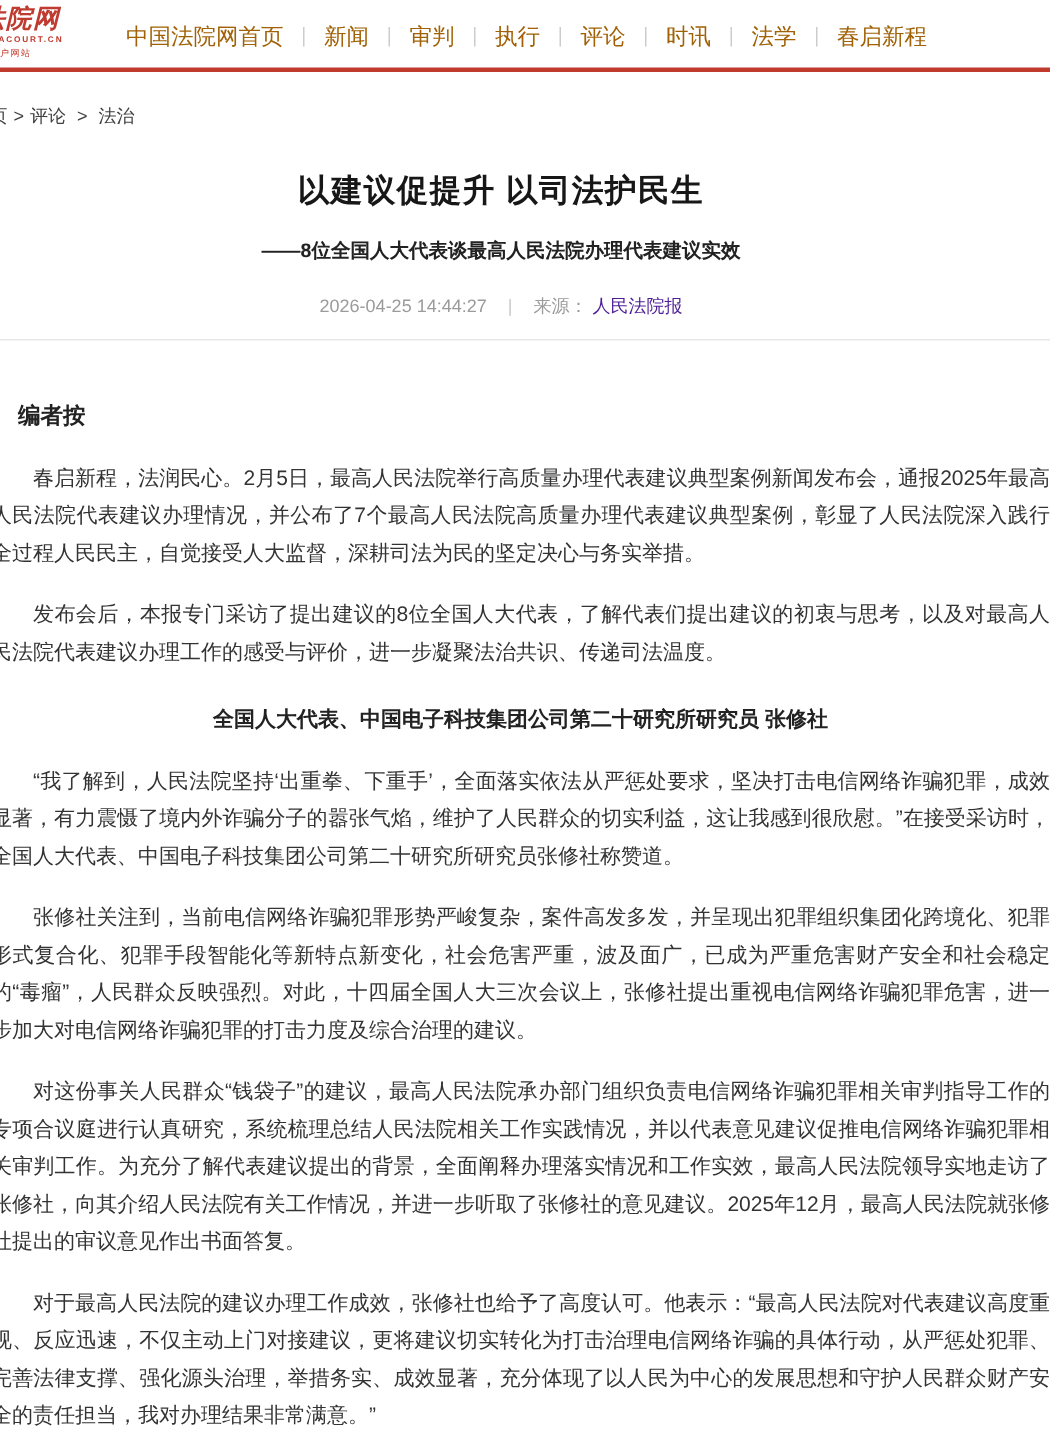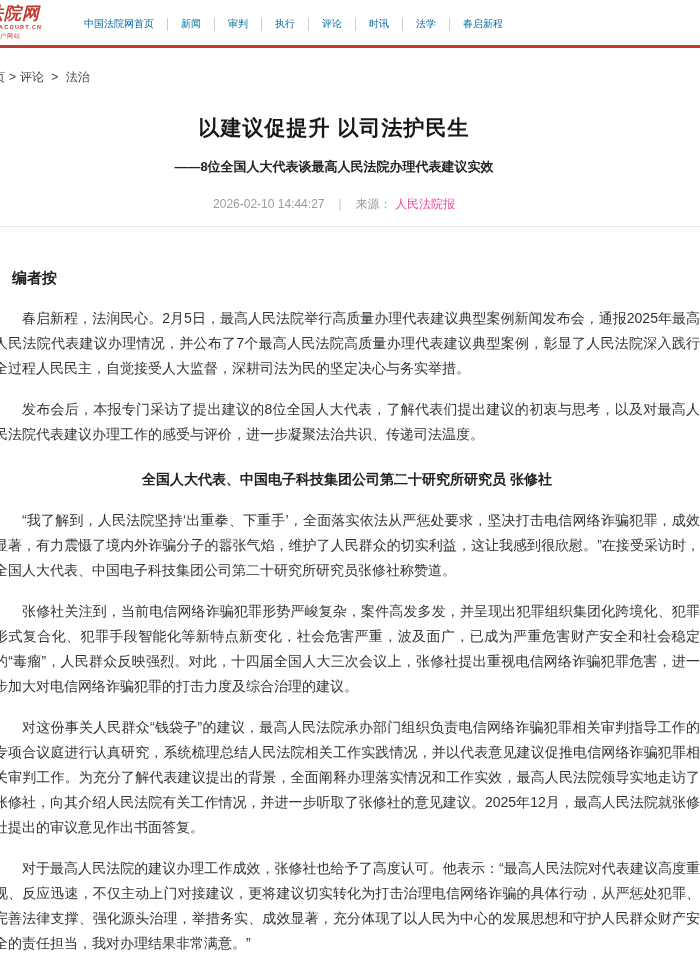--- a/index.html
+++ b/index.html
@@ -27,21 +27,21 @@
   }
   .logo-tagline {
     margin-top:2px; font-size:6px; color:#c0392b; letter-spacing:1px;
     white-space:nowrap;
   }
   .top-nav {
     position:absolute; left:84px; top:0; height:48px;
     display:flex; align-items:center; white-space:nowrap;
   }
   .top-nav a {
-    font-size:10px; color:#0369a1; text-decoration:none; cursor:pointer;
+    font-size:15px; color:#a16207; text-decoration:none; cursor:pointer;
     padding:0 13px;
   }
   .top-nav a:first-child { padding-left:0; }
   .nav-sep { width:1px; height:13px; background:#ccc; }
   
   .breadcrumb {
     margin:21px 0 0 -19px; font-size:12px; color:#404040; white-space:nowrap;
   }
   .breadcrumb a { color:#404040; text-decoration:none; cursor:pointer; }
   .bc-sep { margin:0 4px; color:#404040; }
@@ -53,21 +53,21 @@
     color:#171717; letter-spacing:1px;
   }
   .article-subtitle {
     margin-top:16px; font-size:13px; line-height:18px; font-weight:bold;
     color:#222;
   }
   .article-meta {
     margin-top:20px; font-size:12px; line-height:16px; color:#9b9b9b;
   }
   .article-meta .meta-sep { margin:0 14px; color:#c9c9c9; }
-  .article-meta a { color:#ec4899; text-decoration:none; cursor:pointer; }
+  .article-meta a { color:#4c1d95; text-decoration:none; cursor:pointer; }
   .divider { border:none; border-top:1px solid #e8e8e8; margin-top:14px; }
   .article-body {
     font-size:14px; line-height:25px; color:#333; text-align:justify;
   }
   .article-body p { margin-bottom:16px; text-indent:2em; }
   .editor-note {
     margin:38px 0 12px; font-size:15px; font-weight:bold; color:#222;
     text-indent:1.2em !important;
   }
   .section-heading {
@@ -105,21 +105,21 @@
 
 <div class="breadcrumb">
   <a>首页</a><span class="bc-sep">&gt;</span><a>评论</a> <span class="bc-sep">&gt;</span> <a>法治</a>
 </div>
 
 <main class="article">
   <div class="article-head">
     <h1 class="article-title">以建议促提升 以司法护民生</h1>
     <h2 class="article-subtitle">——8位全国人大代表谈最高人民法院办理代表建议实效</h2>
     <div class="article-meta">
-      <span>2026-02-10 14:44:27</span><span class="meta-sep">|</span><span>来源：</span> <a>人民法院报</a>
+      <span>2026-04-25 14:44:27</span><span class="meta-sep">|</span><span>来源：</span> <a>人民法院报</a>
     </div>
   </div>
 
   <hr class="divider">
 
   <div class="article-body">
     <p class="editor-note">编者按</p>
     <p>春启新程，法润民心。2月5日，最高人民法院举行高质量办理代表建议典型案例新闻发布会，通报2025年最高人民法院代表建议办理情况，并公布了7个最高人民法院高质量办理代表建议典型案例，彰显了人民法院深入践行全过程人民民主，自觉接受人大监督，深耕司法为民的坚定决心与务实举措。</p>
     <p>发布会后，本报专门采访了提出建议的8位全国人大代表，了解代表们提出建议的初衷与思考，以及对最高人民法院代表建议办理工作的感受与评价，进一步凝聚法治共识、传递司法温度。</p>
     <p class="section-heading">全国人大代表、中国电子科技集团公司第二十研究所研究员 张修社</p>

